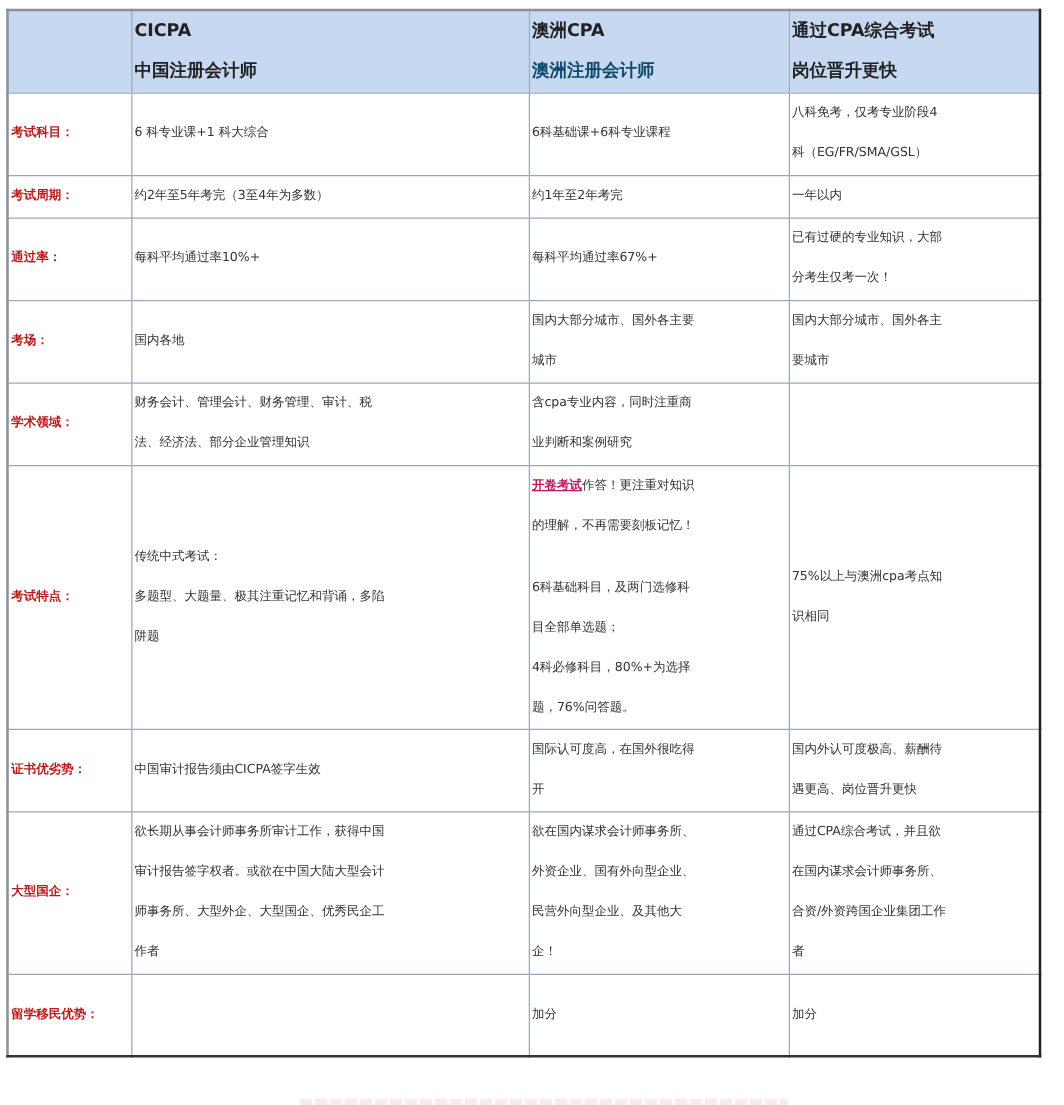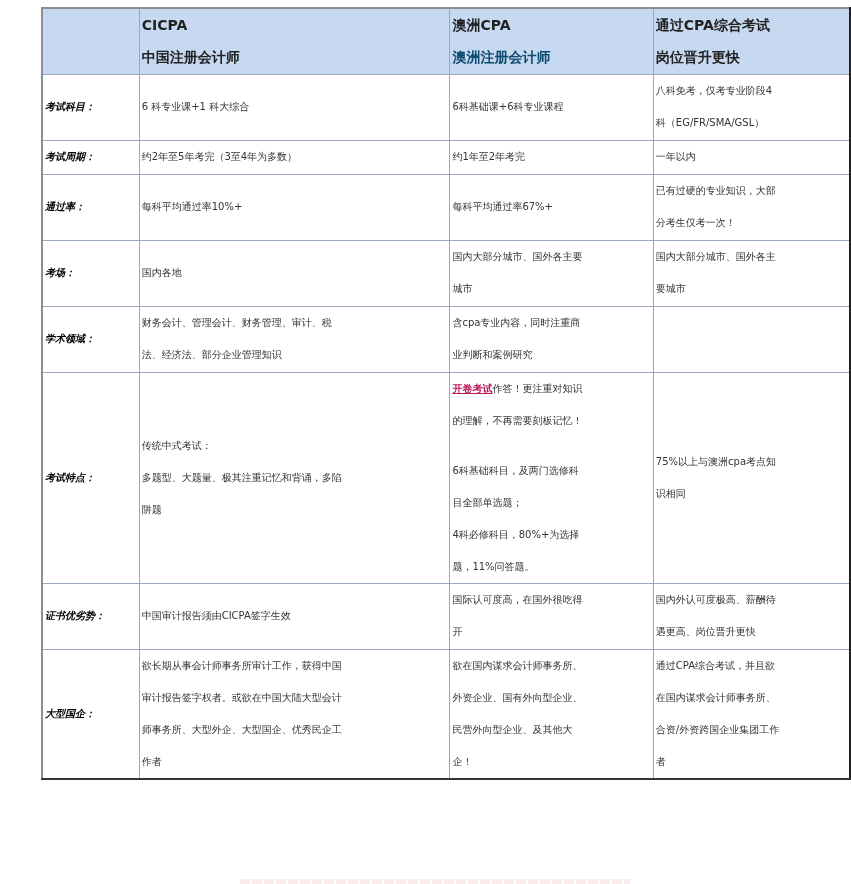--- a/index.html
+++ b/index.html
@@ -1,30 +1,30 @@
 <!DOCTYPE html>
 <html><head>
 <meta charset="utf-8">
 <style>
   html, body { margin: 0; padding: 0; background: #ffffff; }
   body { width: 851px; height: 884px; position: relative; overflow: hidden;
          font-family: "DejaVu Sans", "Liberation Sans", sans-serif; color: #333333; }
   .wrap { position: absolute; left: 5px; top: 7px; }
   table.cmp { border-collapse: collapse; table-layout: fixed;
               border-top: 2px solid #8a8f96; border-left: 2px solid #8a8f96;
-              border-right: 2px solid #222222; border-bottom: 2px solid #333333; margin-left: 36px; }
+              border-right: 2px solid #222222; border-bottom: 2px solid #333333; }
   table.cmp td { border: 1px solid #9aa8bd; padding: 0 2px; vertical-align: middle;
                  font-size: 10px; line-height: 32px; word-break: break-all; }
   .c0 { width: 99px; }
   .c1 { width: 318px; }
   .c2 { width: 208px; }
   .c3 { width: 201px; }
   tr.hdr td { background: #c6d9f0; font-weight: bold; font-size: 14px; line-height: 32px; color: #222; }
   .hdr-blue { color: #0c4a6e; font-weight: bold; }
-  td.lbl { font-weight: bold; font-size: 15px; color: #000000; white-space: normal; font-style: italic; }
+  td.lbl { font-weight: bold; font-size: 15px; color: #b91c1c; white-space: normal; }
   .hl-red { color: #be185d; font-weight: bold; text-decoration: underline; }
   .line { display: block; }
   .gap { display: block; height: 18px; }
   .fade { position: absolute; left: 240px; top: 879px; width: 390px; height: 5px;
           background: repeating-linear-gradient(90deg, #fbeaea 0 10px, #ffffff 10px 12px); }
 </style>
 </head>
 <body>
 
 <div class="wrap">
@@ -128,21 +128,21 @@
       <span class="line">多题型、大题量、极其注重记忆和背诵，多陷</span>
       <span class="line">阱题</span>
     </td>
     <td>
       <span class="line"><span class="hl-red">开卷考试</span><span>作答！更注重对知识</span></span>
       <span class="line">的理解，不再需要刻板记忆！</span>
       <span class="gap"></span>
       <span class="line">6科基础科目，及两门选修科</span>
       <span class="line">目全部单选题；</span>
       <span class="line">4科必修科目，80%+为选择</span>
-      <span class="line">题，11%问答题。</span>
+      <span class="line">题，76%问答题。</span>
     </td>
     <td>
       <span class="line">75%以上与澳洲cpa考点知</span>
       <span class="line">识相同</span>
     </td>
   </tr>
 
   <tr style="height:66px">
     <td class="lbl">证书优劣势：</td>
     <td>
@@ -174,16 +174,26 @@
     </td>
     <td>
       <span class="line">通过CPA综合考试，并且欲</span>
       <span class="line">在国内谋求会计师事务所、</span>
       <span class="line">合资/外资跨国企业集团工作</span>
       <span class="line">者</span>
     </td>
   </tr>
 
 
+  <tr style="height:66px">
+    <td class="lbl">留学移民优势：</td>
+    <td></td>
+    <td>
+            <span class="line">加分</span>
+          </td>
+    <td>
+            <span class="line">加分</span>
+          </td>
+  </tr>
 </tbody>
     </table>
 </div>
 <div class="fade"></div>
 
 </body></html>

